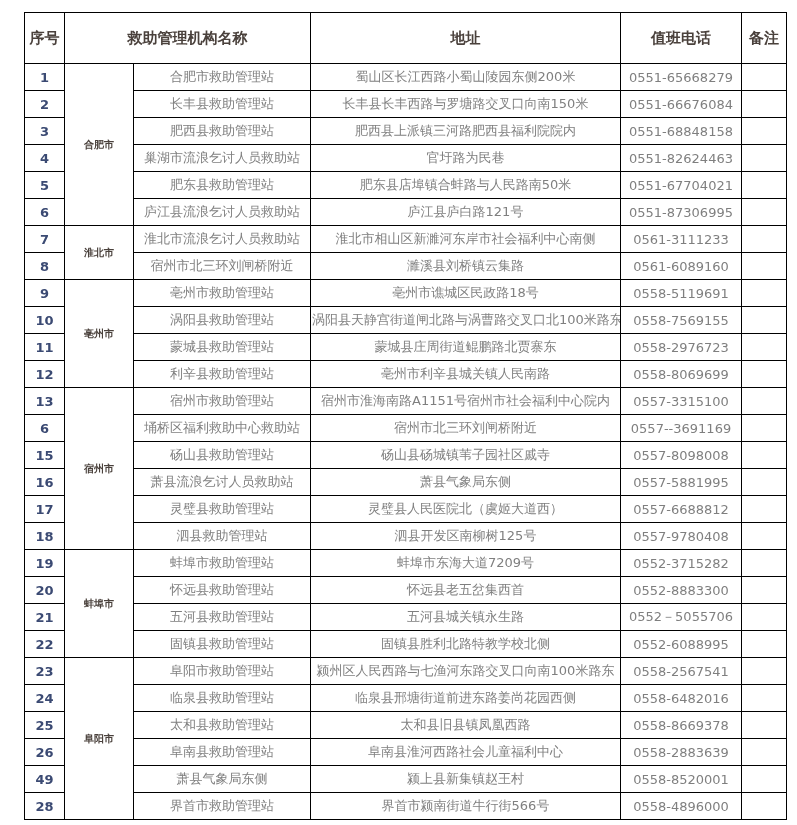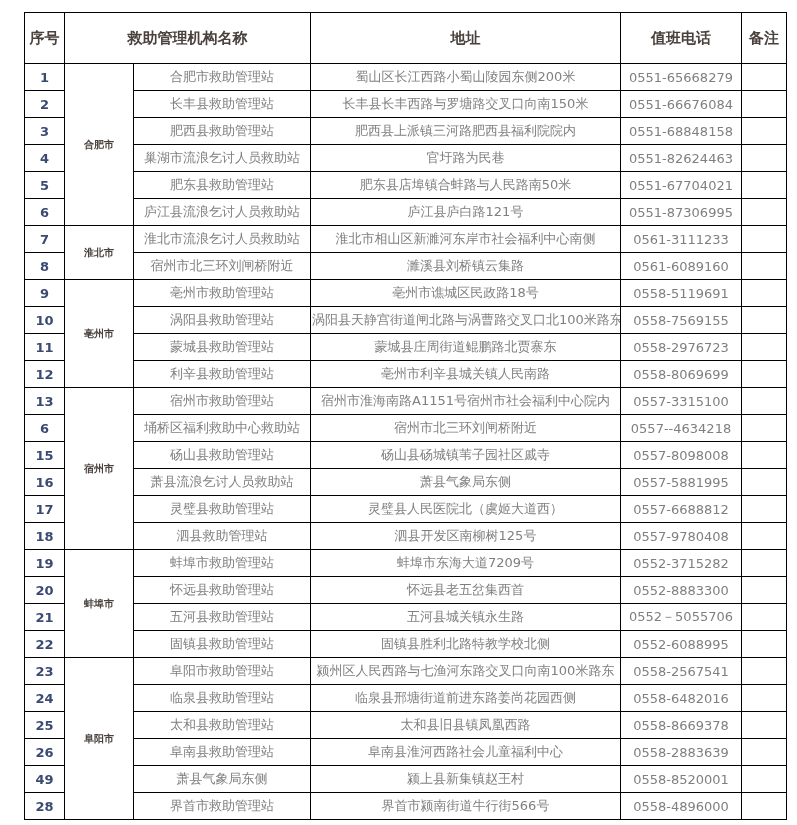--- a/index.html
+++ b/index.html
@@ -162,21 +162,21 @@
         <td class="city" rowspan="6">宿州市</td>
         <td class="name">宿州市救助管理站</td>
         <td class="address">宿州市淮海南路A1151号宿州市社会福利中心院内</td>
         <td class="phone">0557-3315100</td>
         <td class="note"></td>
       </tr>
       <tr>
         <td class="no">6</td>
         <td class="name">埇桥区福利救助中心救助站</td>
         <td class="address">宿州市北三环刘闸桥附近</td>
-        <td class="phone">0557--4634218</td>
+        <td class="phone">0557--3691169</td>
         <td class="note"></td>
       </tr>
       <tr>
         <td class="no">15</td>
         <td class="name">砀山县救助管理站</td>
         <td class="address">砀山县砀城镇苇子园社区戚寺</td>
         <td class="phone">0557-8098008</td>
         <td class="note"></td>
       </tr>
       <tr>

